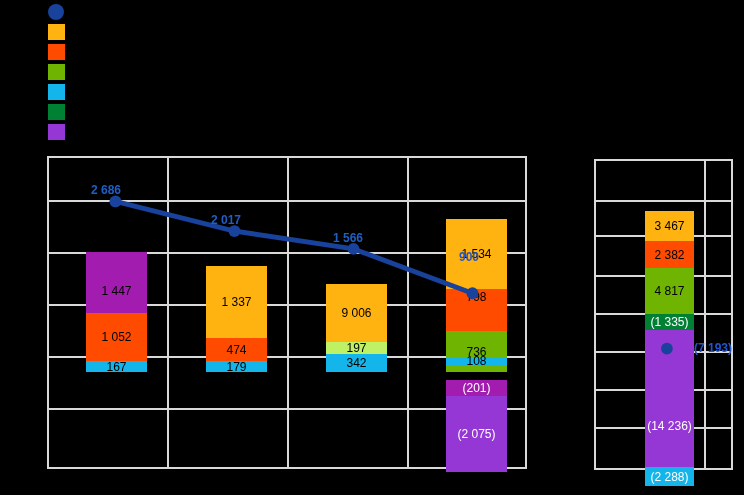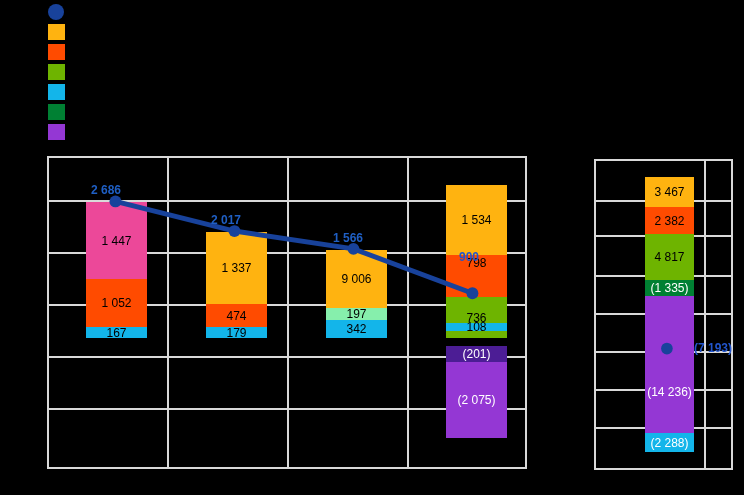--- a/index.html
+++ b/index.html
@@ -19,21 +19,21 @@
   #main-panel{left:47px;top:156px;width:480px;height:313px;}
   #side-panel{left:594px;top:159px;width:139px;height:311px;}
 
   .gridline-h{position:absolute;left:0;right:0;height:2px;background:#d9d9d9;}
   .gridline-v{position:absolute;top:0;bottom:0;width:2px;background:#d9d9d9;}
 
   
   .bar{position:absolute;}
   .seg{position:absolute;left:0;right:0;display:flex;
        align-items:center;justify-content:center;
-       font-size:12px;line-height:1;overflow:visible;white-space:nowrap;}
+       font-size:12px;line-height:1;overflow:visible;white-space:nowrap;margin-top:34px;}
   .seg span{pointer-events:none;}
 
   
   #line-layer,#side-line-layer{position:absolute;left:0;top:0;
        width:100%;height:100%;overflow:visible;pointer-events:none;}
 
   .pt-label{position:absolute;font-size:12px;color:#1F5FC4;
             font-weight:bold;white-space:nowrap;}
   .pt-label.inline{color:#2255CC;}
 </style>
@@ -76,21 +76,21 @@
   <div class="gridline-h" style="top:42px"></div>
   <div class="gridline-h" style="top:94px"></div>
   <div class="gridline-h" style="top:146px"></div>
   <div class="gridline-h" style="top:198px"></div>
   <div class="gridline-h" style="top:250px"></div>
   <div class="gridline-v" style="left:118px"></div>
   <div class="gridline-v" style="left:238px"></div>
   <div class="gridline-v" style="left:358px"></div>
 
   <div class="bar" style="left:37px;top:44px;width:61px;height:136px;">
-    <div class="seg" style="top:0;height:77px;background:#ec4899;color:#000;">
+    <div class="seg" style="top:16px;height:77px;background:#a21caf;color:#000;">
       <span>1 447</span>
       </div>
     <div class="seg" style="top:77px;height:48px;background:#FF4B00;color:#000;">
       <span>1 052</span>
       </div>
     <div class="seg" style="top:125px;height:11px;background:#13B5EA;color:#000;">
       <span>167</span>
       </div>
   </div>
 
@@ -103,42 +103,42 @@
       </div>
     <div class="seg" style="top:95px;height:11px;background:#13B5EA;color:#000;">
       <span>179</span>
       </div>
   </div>
 
   <div class="bar" style="left:277px;top:92px;width:61px;height:88px;">
     <div class="seg" style="top:0;height:58px;background:#FFB310;color:#000;">
       <span>9 006</span>
       </div>
-    <div class="seg" style="top:58px;height:12px;background:#86efac;color:#000;">
+    <div class="seg" style="top:58px;height:12px;background:#bef264;color:#000;">
       <span>197</span>
       </div>
     <div class="seg" style="top:70px;height:18px;background:#13B5EA;color:#000;">
       <span>342</span>
       </div>
   </div>
 
   <div class="bar" style="left:397px;top:27px;width:61px;height:253px;">
     <div class="seg" style="top:0;height:70px;background:#FFB310;color:#000;">
       <span>1 534</span>
       </div>
     <div class="seg" style="top:70px;height:42px;background:#FF4B00;color:#000;align-items:flex-start;">
       <span style="margin-top:2px">798</span>
       </div>
     <div class="seg" style="top:112px;height:41px;background:#6EB400;color:#000;text-align:right;">
       <span>736</span>
       </div>
     <div class="seg" style="top:138px;height:8px;background:#13B5EA;color:#000;">
       <span>108</span>
       </div>
-    <div class="seg" style="top:161px;height:16px;background:#4c1d95;color:#FFF;">
+    <div class="seg" style="top:161px;height:16px;background:#a21caf;color:#FFF;">
       <span>(201)</span>
       </div>
     <div class="seg" style="top:177px;height:76px;background:#9437D4;color:#FFF;">
       <span>(2 075)</span>
       </div>
   </div>
 
   <svg id="line-layer" viewBox="0 0 480 313" preserveAspectRatio="none">
     <polyline points="67,44 187,74 307,92 427,137" fill="none" stroke="#18429B" stroke-width="5"></polyline>
     <circle cx="67" cy="44" r="6" fill="#18429B"></circle>

